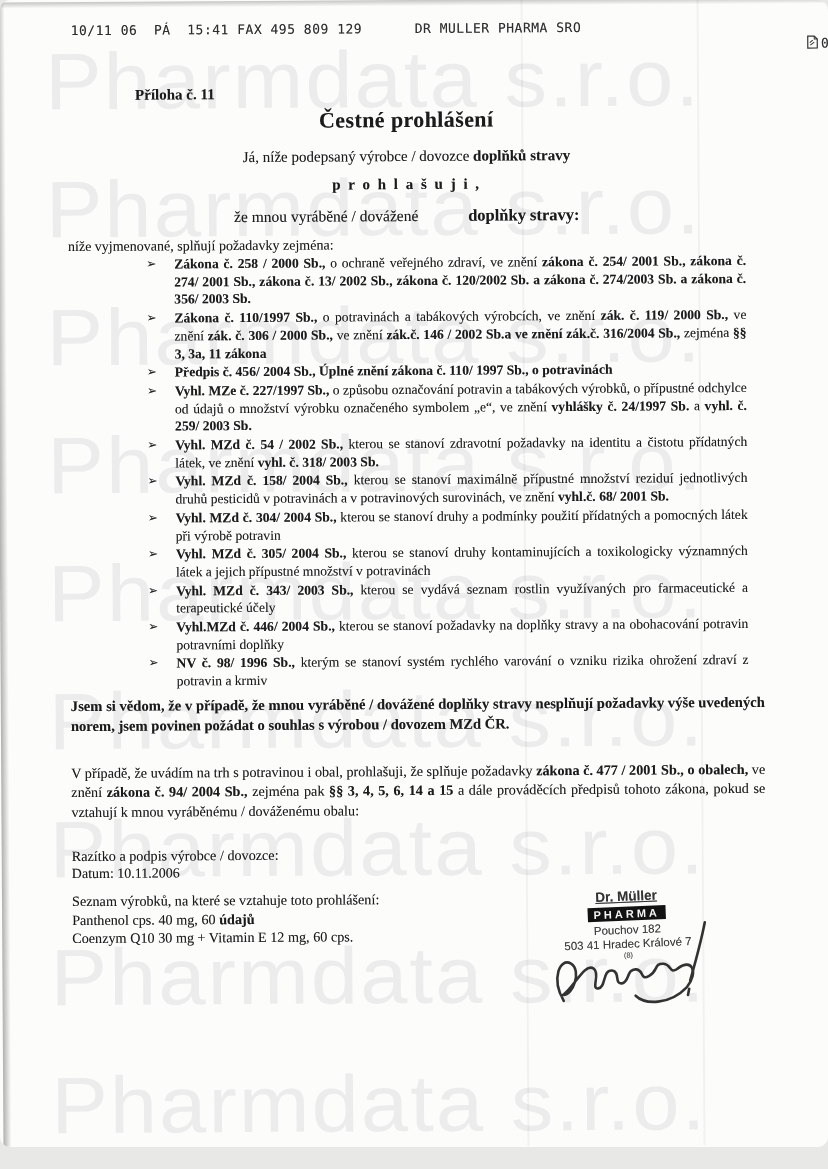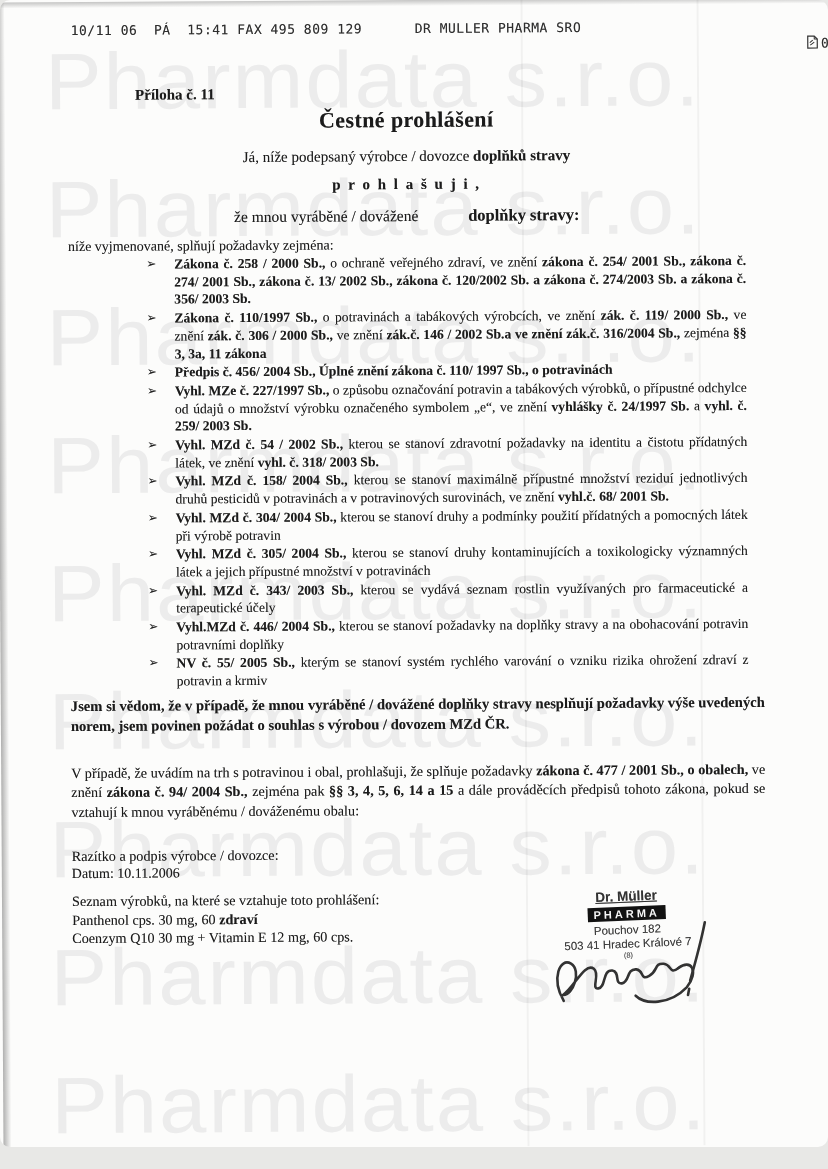--- a/index.html
+++ b/index.html
@@ -109,33 +109,33 @@
           <li><span class="bullet">➢</span><span class="b">Zákona č. 258 / 2000 Sb.,</span><span> o ochraně veřejného zdraví, ve znění </span><span class="b">zákona č. 254/ 2001 Sb., zákona č. 274/ 2001 Sb., zákona č. 13/ 2002 Sb., zákona č. 120/2002 Sb. a zákona č. 274/2003 Sb. a zákona č. 356/ 2003 Sb.</span></li>
           <li><span class="bullet">➢</span><span class="b">Zákona č. 110/1997 Sb.,</span><span> o potravinách a tabákových výrobcích, ve znění </span><span class="b">zák. č. 119/ 2000 Sb.,</span><span> ve znění </span><span class="b">zák. č. 306 / 2000 Sb.,</span><span> ve znění </span><span class="b">zák.č. 146 / 2002 Sb.a ve znění zák.č. 316/2004 Sb.,</span><span> zejména </span><span class="b">§§ 3, 3a, 11 zákona</span></li>
           <li><span class="bullet">➢</span><span class="b">Předpis č. 456/ 2004 Sb., Úplné znění zákona č. 110/ 1997 Sb., o potravinách</span></li>
           <li><span class="bullet">➢</span><span class="b">Vyhl. MZe č. 227/1997 Sb.,</span><span> o způsobu označování potravin a tabákových výrobků, o přípustné odchylce od údajů o množství výrobku označeného symbolem „e“, ve znění </span><span class="b">vyhlášky č. 24/1997 Sb.</span><span> a </span><span class="b">vyhl. č. 259/ 2003 Sb.</span></li>
           <li><span class="bullet">➢</span><span class="b">Vyhl. MZd č. 54 / 2002 Sb.,</span><span> kterou se stanoví zdravotní požadavky na identitu a čistotu přídatných látek, ve znění </span><span class="b">vyhl. č. 318/ 2003 Sb.</span></li>
           <li><span class="bullet">➢</span><span class="b">Vyhl. MZd č. 158/ 2004 Sb.,</span><span> kterou se stanoví maximálně přípustné množství reziduí jednotlivých druhů pesticidů v potravinách a v potravinových surovinách, ve znění </span><span class="b">vyhl.č. 68/ 2001 Sb.</span></li>
           <li><span class="bullet">➢</span><span class="b">Vyhl. MZd č. 304/ 2004 Sb.,</span><span> kterou se stanoví druhy a podmínky použití přídatných a pomocných látek při výrobě potravin</span></li>
           <li><span class="bullet">➢</span><span class="b">Vyhl. MZd č. 305/ 2004 Sb.,</span><span> kterou se stanoví druhy kontaminujících a toxikologicky významných látek a jejich přípustné množství v potravinách</span></li>
           <li><span class="bullet">➢</span><span class="b">Vyhl. MZd č. 343/ 2003 Sb.,</span><span> kterou se vydává seznam rostlin využívaných pro farmaceutické a terapeutické účely</span></li>
           <li><span class="bullet">➢</span><span class="b">Vyhl.MZd č. 446/ 2004 Sb.,</span><span> kterou se stanoví požadavky na doplňky stravy a na obohacování potravin potravními doplňky</span></li>
-          <li><span class="bullet">➢</span><span class="b">NV č. 55/ 2005 Sb.,</span><span> kterým se stanoví systém rychlého varování o vzniku rizika ohrožení zdraví z potravin a krmiv</span></li>
+          <li><span class="bullet">➢</span><span class="b">NV č. 98/ 1996 Sb.,</span><span> kterým se stanoví systém rychlého varování o vzniku rizika ohrožení zdraví z potravin a krmiv</span></li>
         </ul>
 
       <div class="para para-warning">Jsem si vědom, že v případě, že mnou vyráběné / dovážené doplňky stravy nesplňují požadavky výše uvedených norem, jsem povinen požádat o souhlas s výrobou / dovozem MZd ČR.</div>
       <div class="para para-packaging"><span>V případě, že uvádím na trh s potravinou i obal, prohlašuji, že splňuje požadavky </span><span class="b">zákona č. 477 / 2001 Sb., o obalech,</span><span> ve znění </span><span class="b">zákona č. 94/ 2004 Sb.,</span><span> zejména pak </span><span class="b">§§ 3, 4, 5, 6, 14 a 15</span><span>  a dále prováděcích předpisů tohoto zákona, pokud se vztahují k mnou vyráběnému / dováženému obalu:</span></div>
 
       <div class="line-razitko">Razítko a podpis výrobce / dovozce:</div>
       <div class="line-datum">Datum: 10.11.2006</div>
 
       <div class="products-block">
         <div>Seznam výrobků, na které se vztahuje toto prohlášení:</div>
         <div>
-            <div><span>Panthenol cps. 30 mg, 60 </span><span class="b">zdraví</span></div>
+            <div><span>Panthenol cps. 40 mg, 60 </span><span class="b">údajů</span></div>
             <div><span>Coenzym Q10 30 mg + Vitamin E 12 mg, 60 cps.</span></div>
           </div>
       </div>
 
       <div class="stamp">
         <div class="name">Dr. Müller</div>
         <div><span class="brand">PHARMA</span></div>
         <div class="addr">Pouchov 182</div>
         <div class="addr">503 41 Hradec Králové 7</div>
         <div class="footnote">(8)</div>

